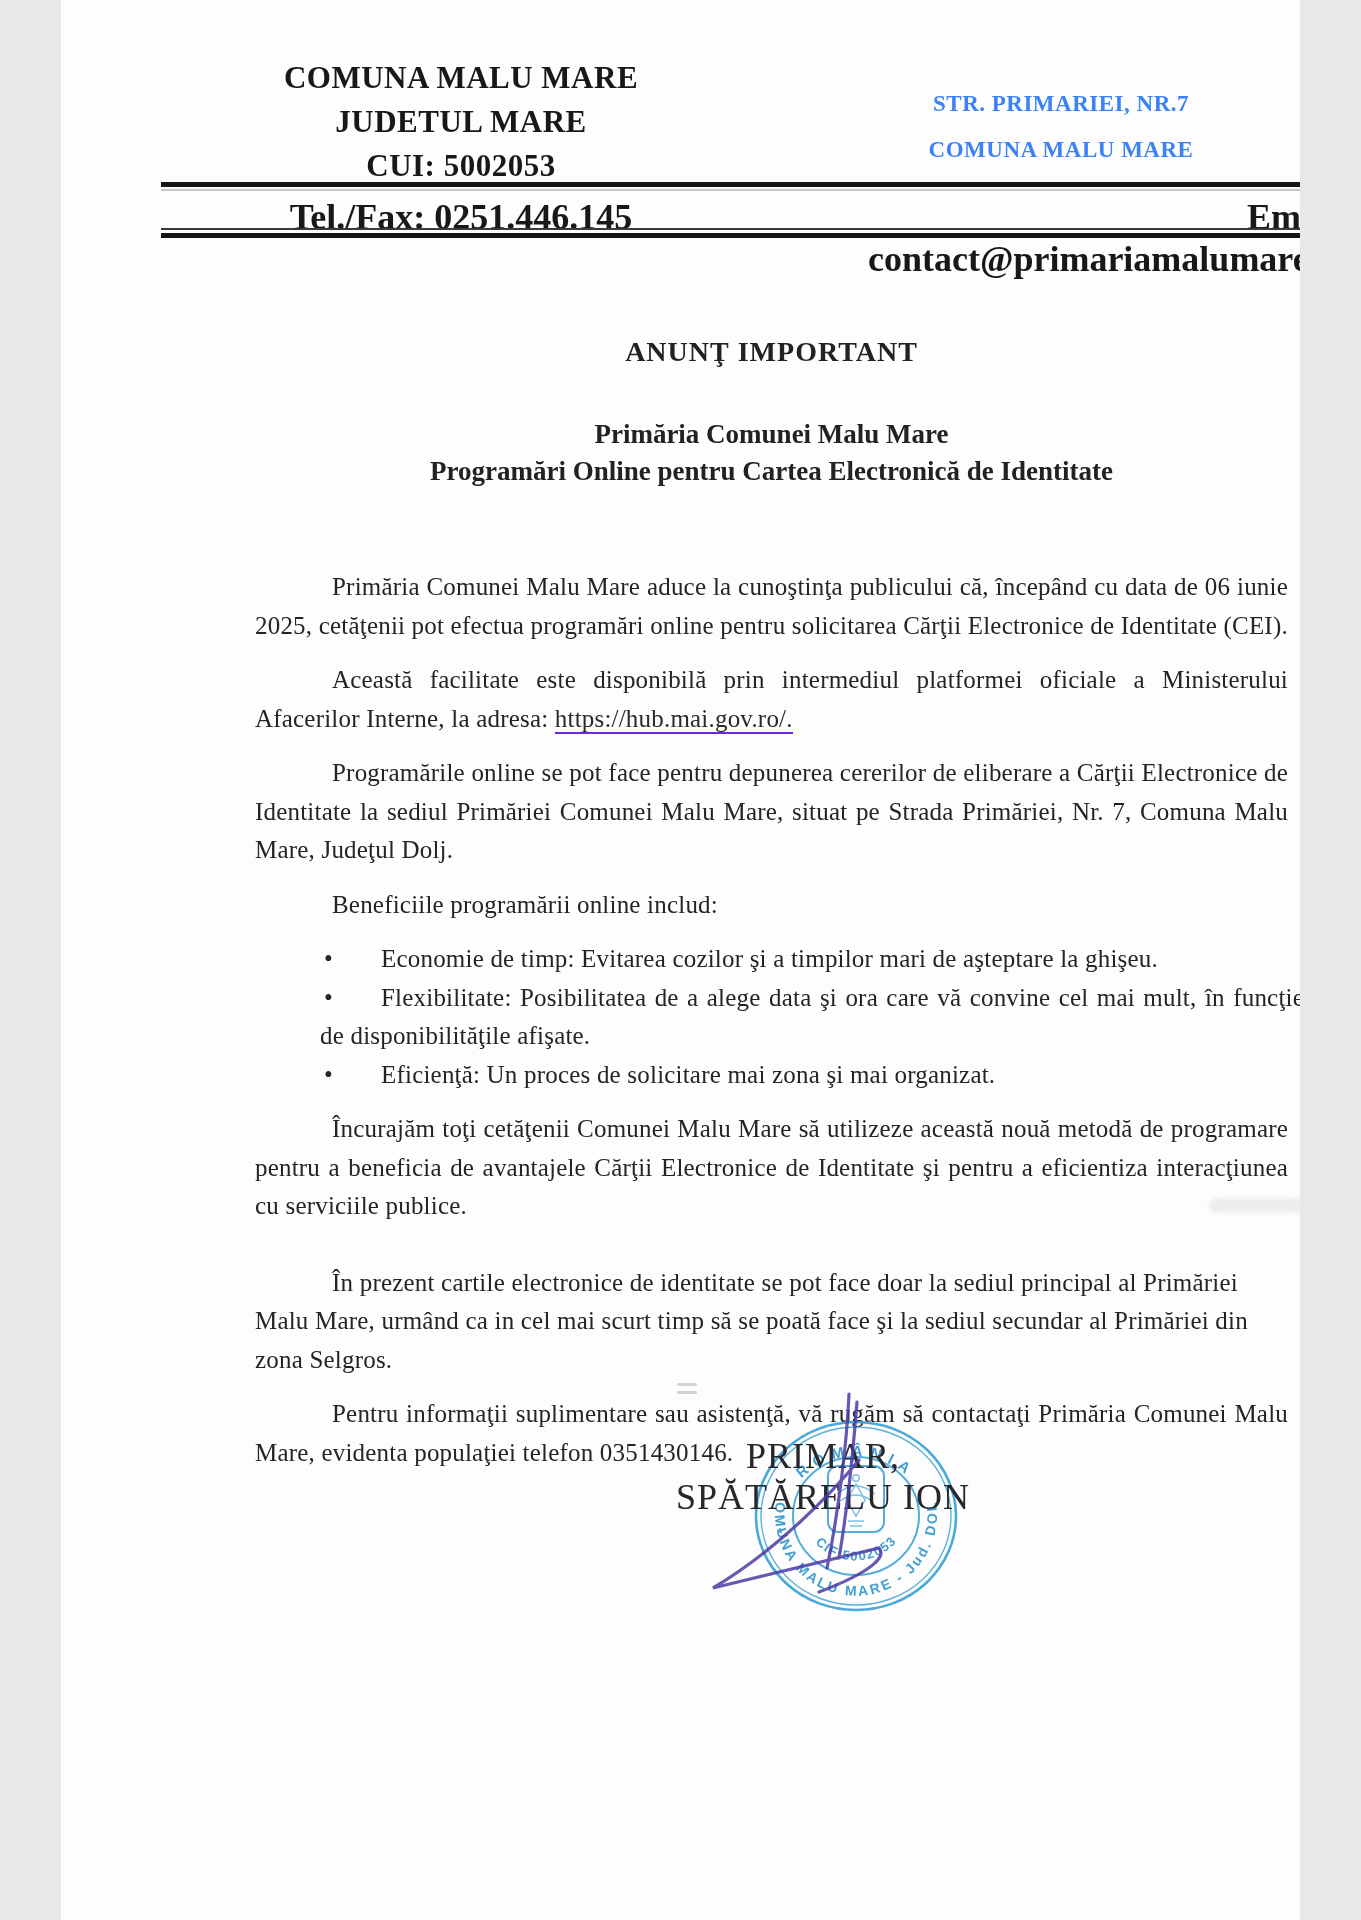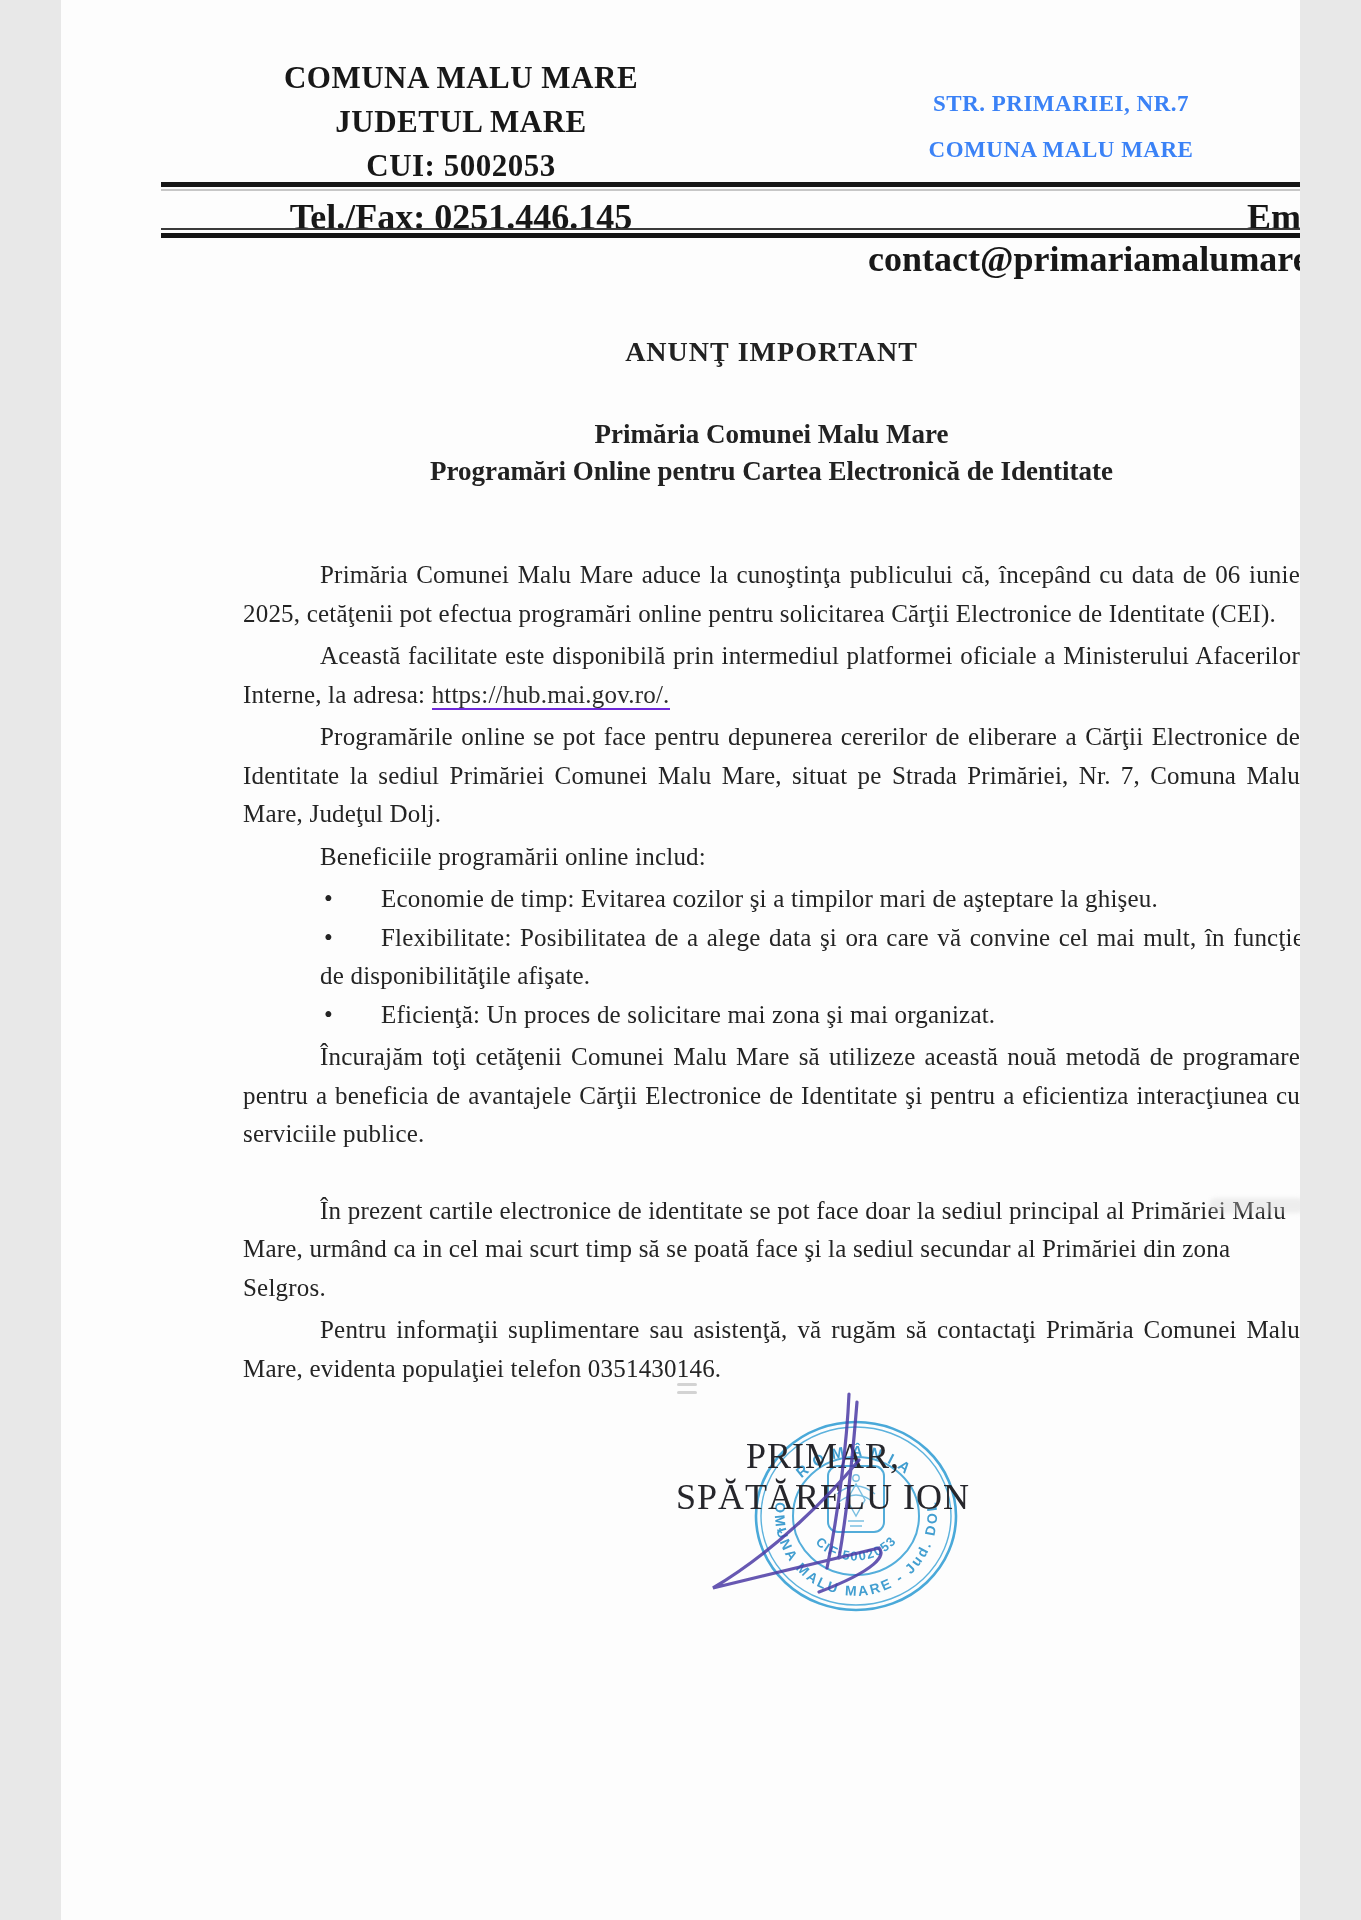--- a/index.html
+++ b/index.html
@@ -49,21 +49,21 @@
     position:absolute;left:178px;top:416px;width:1065px;
     text-align:center;font-weight:bold;font-size:27px;line-height:37px;
     color:#222;
   }
   
   .body-text{
     position:absolute;left:178px;top:552px;width:1065px;
     font-size:25px;line-height:38.5px;letter-spacing:.2px;color:#242424;
     text-align:justify;
   }
-  .body-text p{margin:4px;text-indent:77px;}
+  .body-text p{margin:16px;text-indent:77px;}
   .body-text p.nojust{text-align:left;}
   .body-text p.gap{margin-top:38px;}
   .intro-line{margin:0;text-indent:77px;}
   .bullet{margin:0 0 0 81px;text-align:justify;}
   .dot{display:inline-block;width:61px;padding-left:4px;box-sizing:border-box;}
   .doclink{color:#2a2a2a;text-decoration:none;border-bottom:2px solid #6d28d9;}
   
   .sig-block{
     position:absolute;left:592px;top:1436px;width:340px;
     text-align:center;font-size:36px;line-height:41px;letter-spacing:1px;

